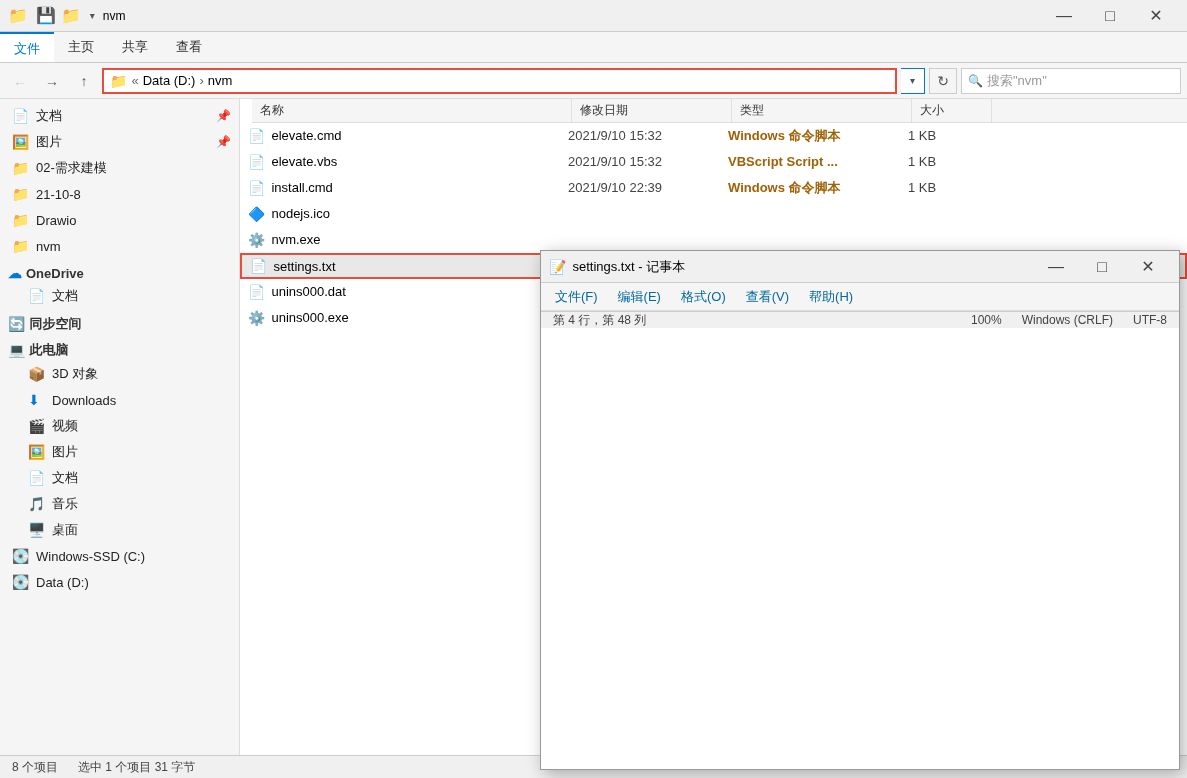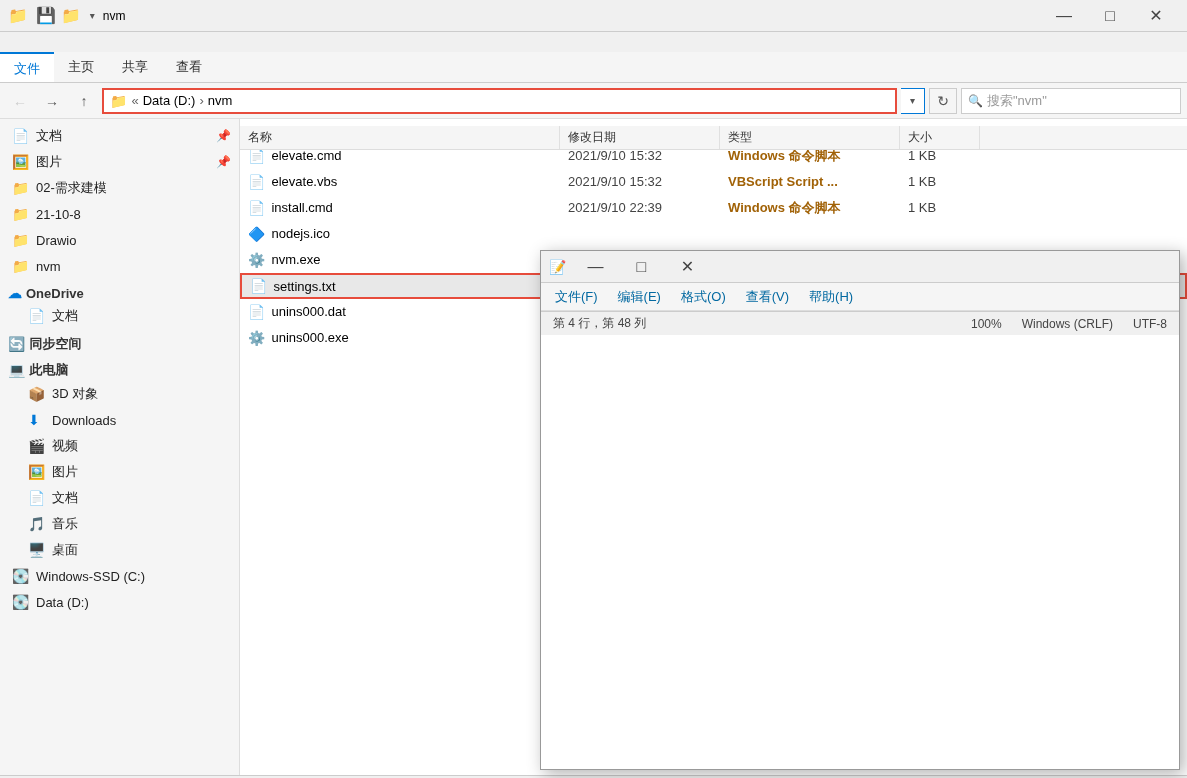--- a/index.html
+++ b/index.html
@@ -24,21 +24,20 @@
     }
 
     
     .ribbon {
       background: #f5f5f5;
       border-bottom: 1px solid #ccc;
     }
     .ribbon-tabs {
       display: flex;
       height: 30px;
-      margin-top: 20px;
     }
     .ribbon-tab {
       padding: 6px 14px;
       cursor: pointer;
       font-size: 13px;
       color: #333;
       border: none;
       background: none;
     }
     .ribbon-tab.active {
@@ -121,21 +120,22 @@
       flex-direction: column;
     }
     .file-list-header {
       display: flex;
       background: #f5f5f5;
       border-bottom: 1px solid #ddd;
       padding: 0;
       height: 24px;
       align-items: center;
       position: sticky;
-      top: 7px;
+      top: 0;
+      margin-left: 12px;
     }
     .col-header {
       font-size: 12px; color: #333; padding: 0 8px;
       display: flex; align-items: center; height: 100%; border-right: 1px solid #e0e0e0;
     }
     .col-name { width: 320px; }
     .col-date { width: 160px; }
     .col-type { width: 180px; }
     .col-size { width: 80px; }
 
@@ -223,21 +223,21 @@
       flex: 1;
       padding: 8px 12px;
       font-size: 16px;
       font-family: 'Courier New', monospace;
       line-height: 1.6;
       color: #000;
       overflow-y: auto;
       white-space: pre-wrap;
     }
     .np-statusbar {
-      height: 24px;
+      height: 17px;
       background: #f0f0f0;
       border-top: 1px solid #ccc;
       display: flex;
       align-items: center;
       padding: 0 12px;
       font-size: 12px;
       color: #444;
       gap: 20px;
     }
     .np-status-spacer { flex: 1; }
@@ -487,20 +487,21 @@
 </div>
 
 <div class="status-bar">
   <span>8 个项目</span>
   <span>选中 1 个项目  31 字节</span>
 </div>
 
 <div class="notepad-overlay">
   <div class="np-titlebar">
     <span class="np-title-icon">📝</span>
+    <span class="np-title-text">settings.txt - 记事本</span>
     <div class="np-controls">
       <button class="np-btn">—</button>
       <button class="np-btn">□</button>
       <button class="np-btn close">✕</button>
     </div>
   </div>
   <div class="np-menu">
     <span class="np-menu-item">文件(F)</span>
     <span class="np-menu-item">编辑(E)</span>
     <span class="np-menu-item">格式(O)</span>

